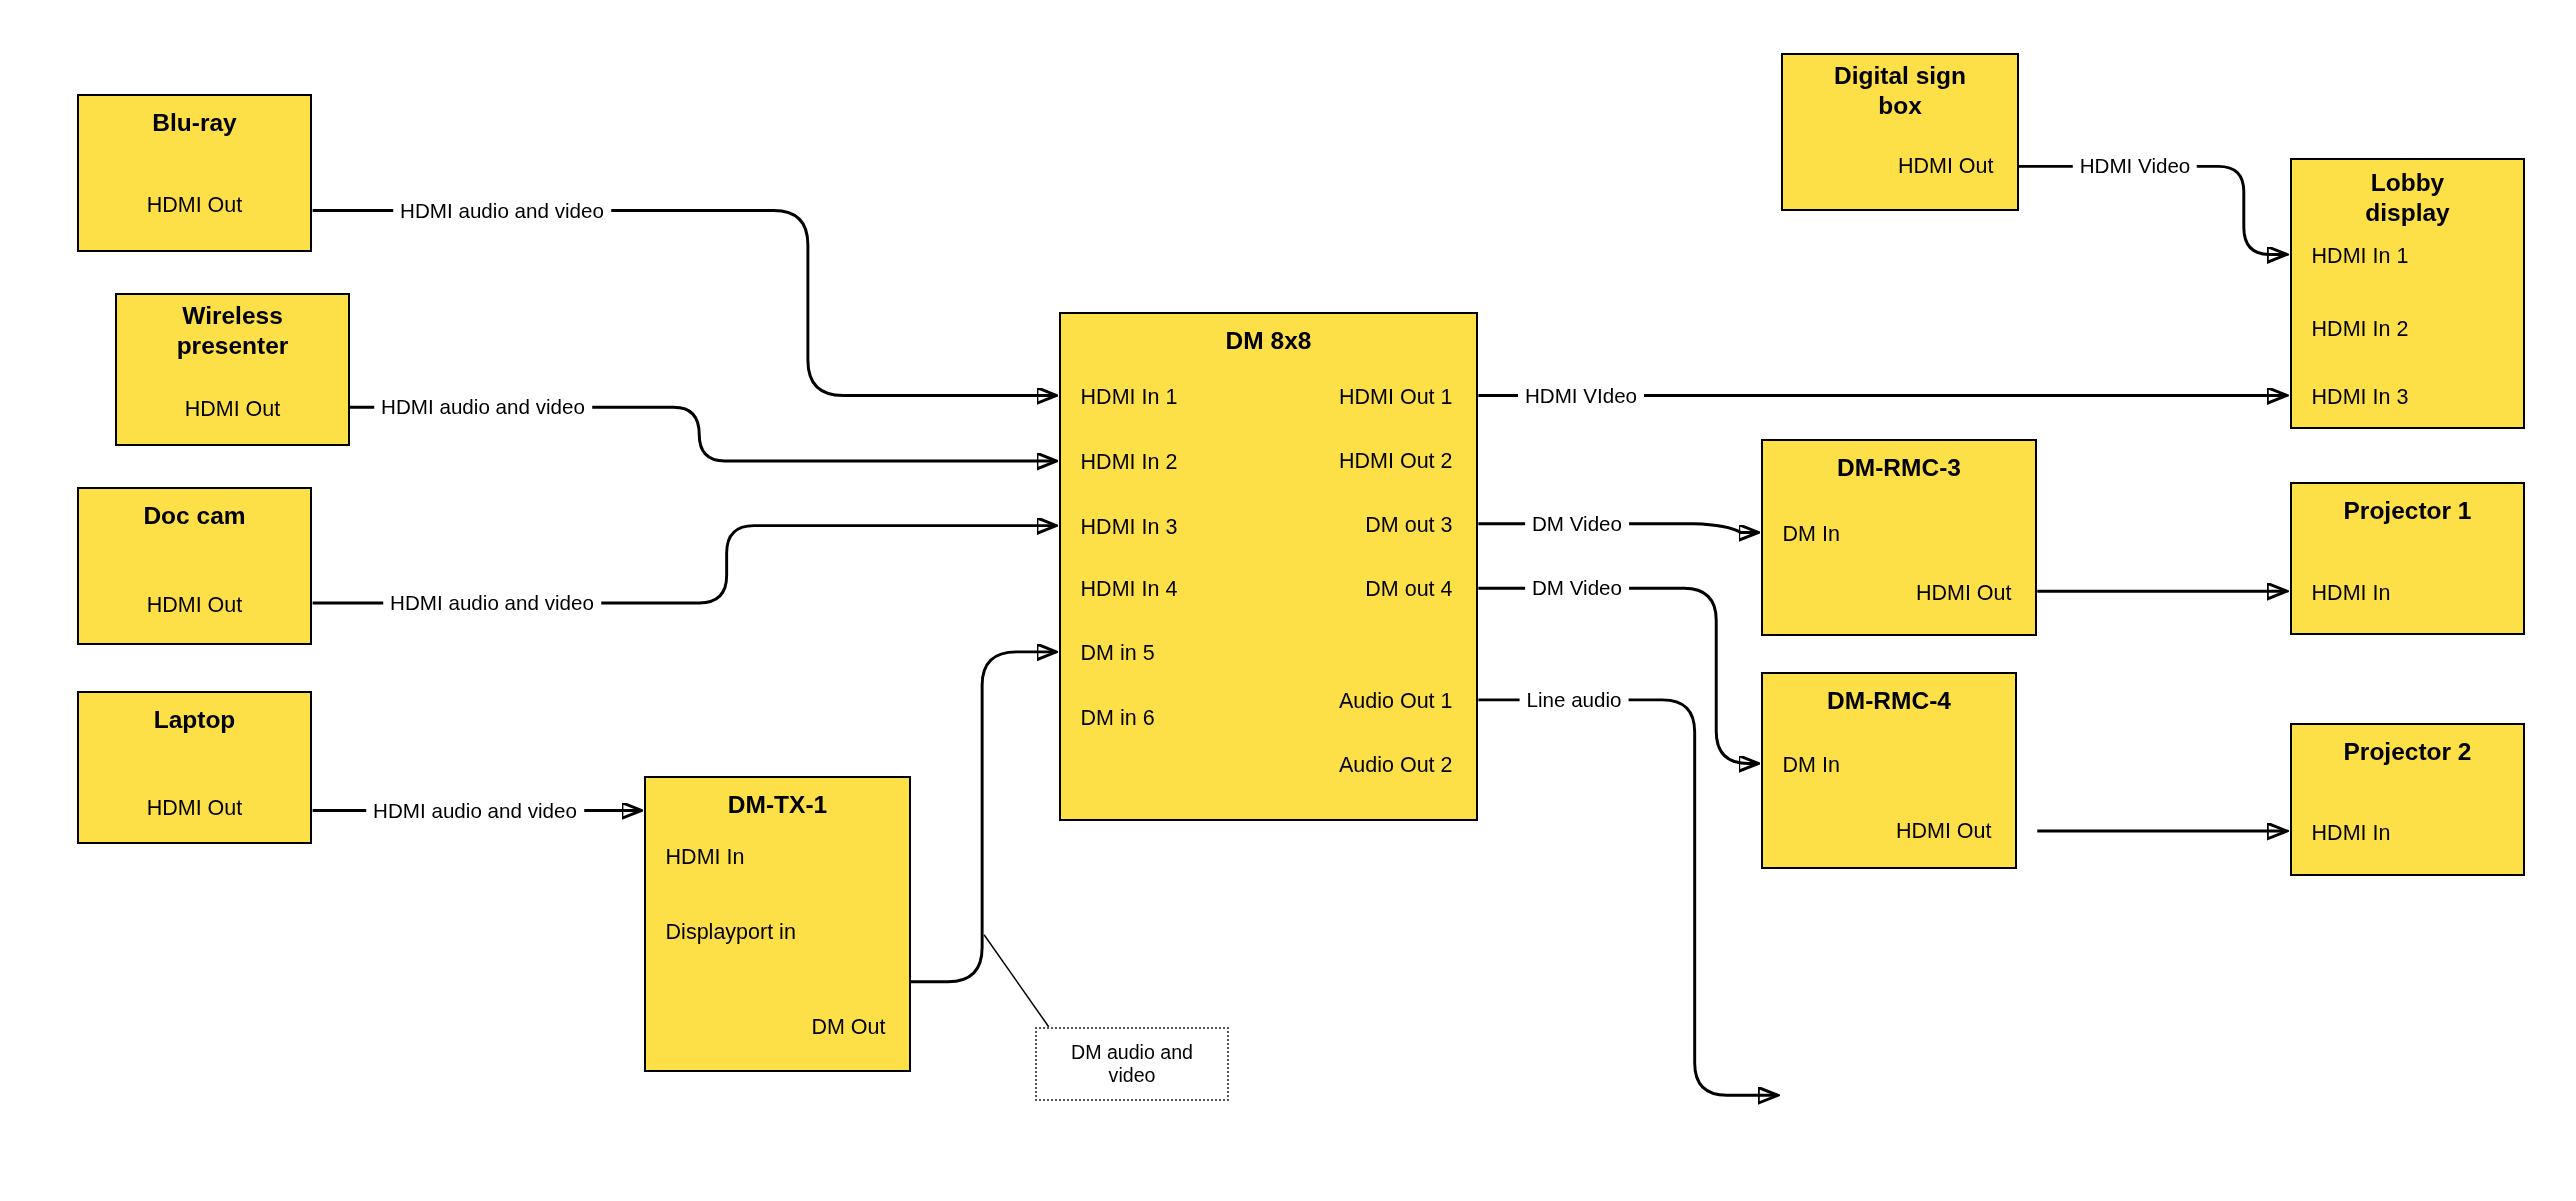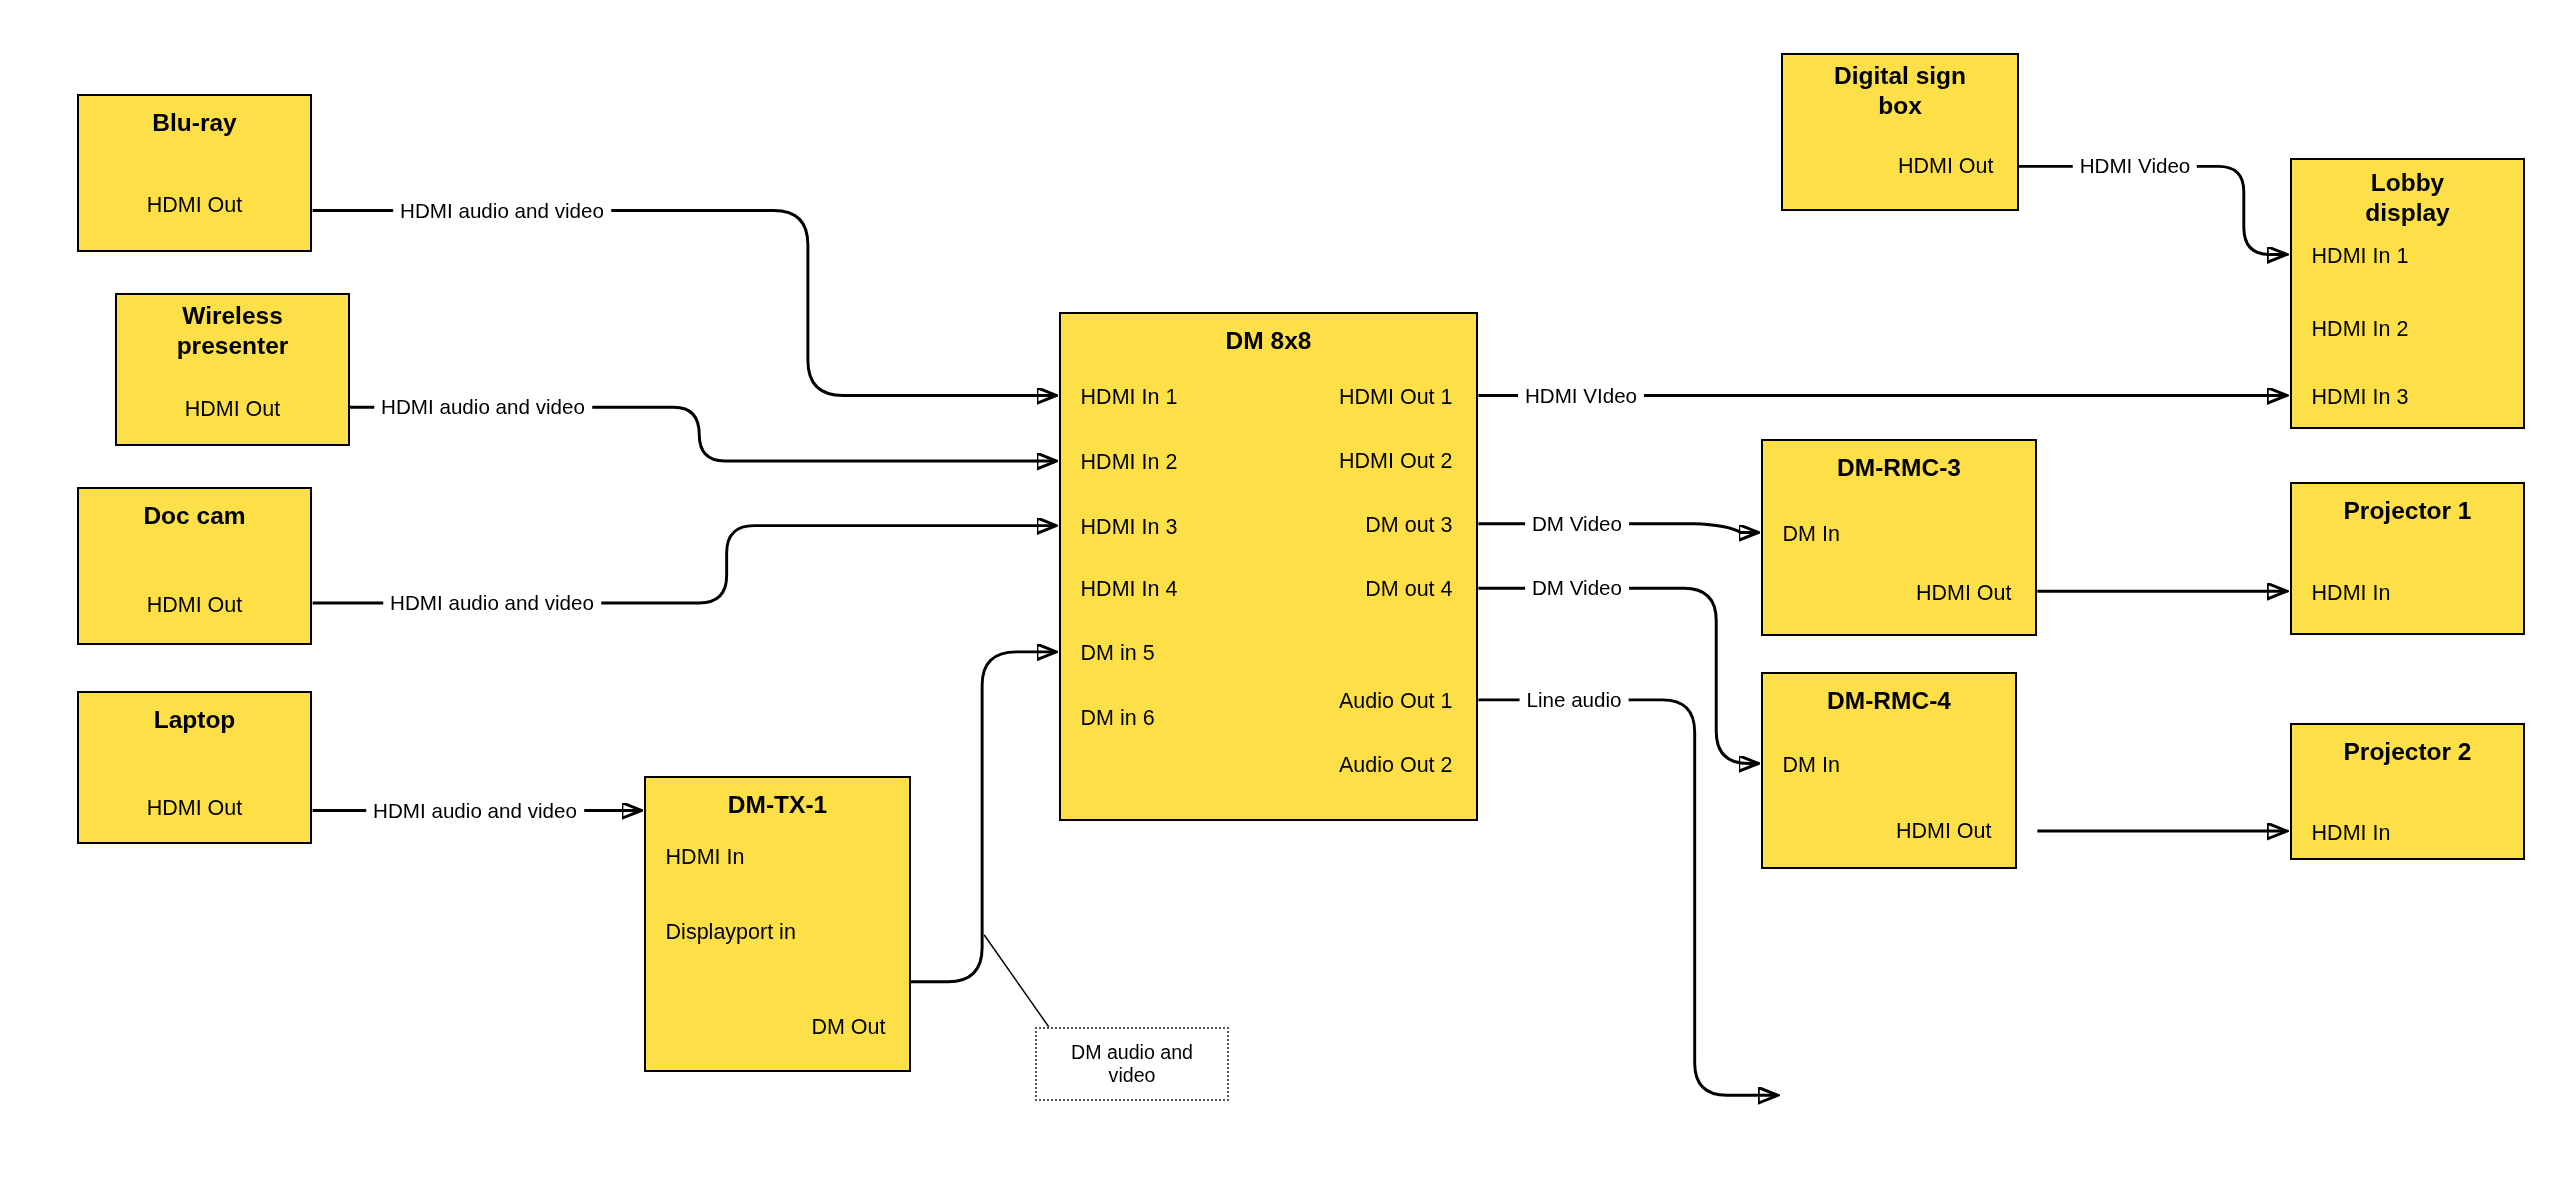--- a/index.html
+++ b/index.html
@@ -150,21 +150,21 @@
     <div class="node-title">Projector 1</div>
     <div class="port pleft" style="top:96px;">HDMI In</div>
   </div>
 
   <div class="node" style="left:1761px;top:672px;width:256px;height:197px;">
     <div class="node-title">DM-RMC-4</div>
     <div class="port pleft" style="top:78px;">DM In</div>
     <div class="port pright" style="top:144px;">HDMI Out</div>
   </div>
 
-  <div class="node" style="left:2290px;top:723px;width:235px;height:137px;">
+  <div class="node" style="left:2290px;top:723px;width:235px;height:153px;">
     <div class="node-title">Projector 2</div>
     <div class="port pleft" style="top:95px;">HDMI In</div>
   </div>
 
 
   <div class="edge-label" style="left:502px;top:211px;">HDMI audio and video</div>
   <div class="edge-label" style="left:483px;top:407px;">HDMI audio and video</div>
   <div class="edge-label" style="left:492px;top:603px;">HDMI audio and video</div>
   <div class="edge-label" style="left:475px;top:811px;">HDMI audio and video</div>
   <div class="edge-label" style="left:1581px;top:396px;">HDMI VIdeo</div>

